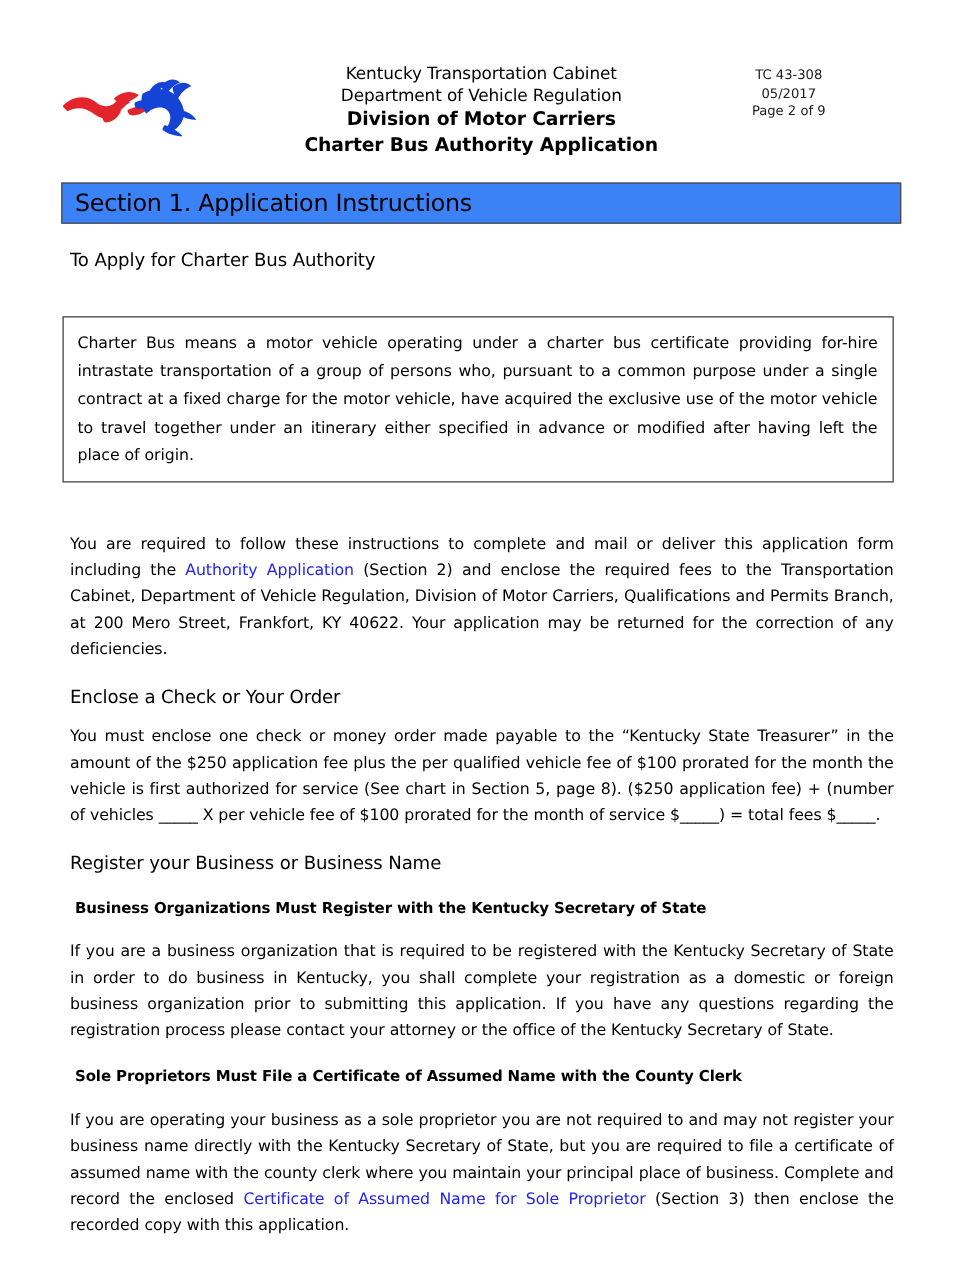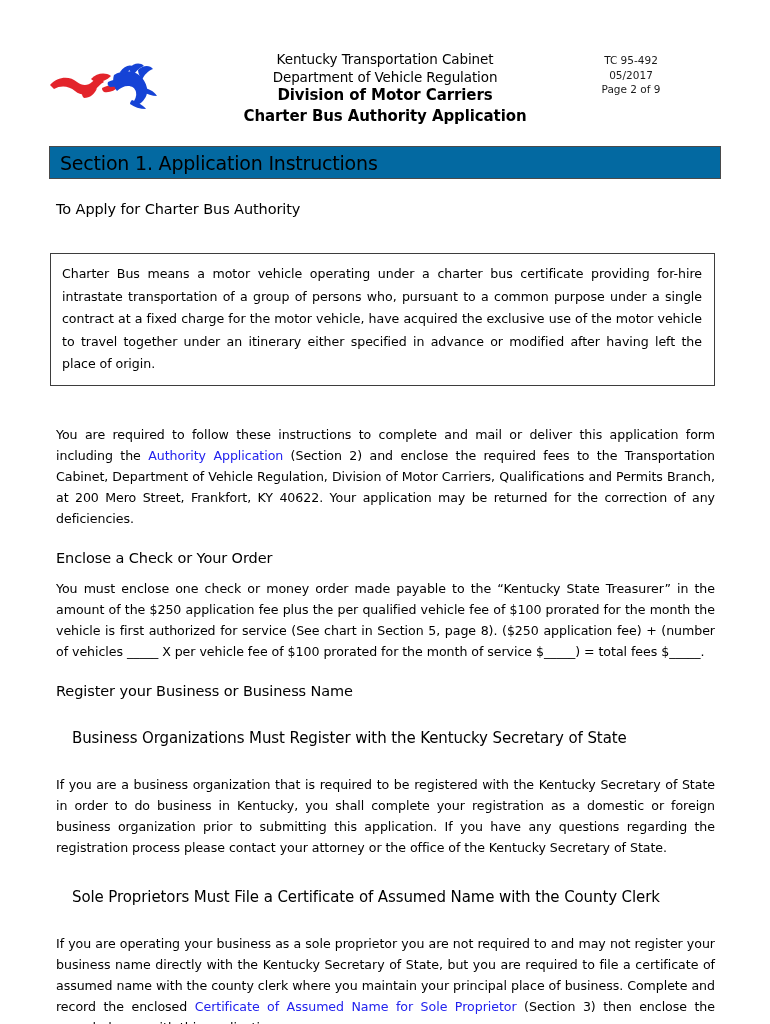--- a/index.html
+++ b/index.html
@@ -73,21 +73,21 @@
     color: #1a1a1a;
   }
 
   
   .section-bar {
     position: absolute;
     left: 49px;
     top: 142px;
     width: 672px;
     height: 33px;
-    background: #0369a1;
+    background: #3b82f6;
     border: 1px solid #4a4a4a;
     box-sizing: border-box;
     display: flex;
     align-items: center;
   }
   .section-bar-label {
     font-size: 19px;
     font-weight: normal;
     padding-left: 10px;
     letter-spacing: -0.2px;
@@ -145,23 +145,23 @@
     font-size: 14.5px;
     font-weight: normal;
     margin: 0;
     letter-spacing: -0.1px;
     line-height: 19px;
   }
 
   .indent { margin-left: 37px; }
 
   h4.head3 {
-    font-size: 15px;
-    font-weight: normal;
-    margin: 16px;
+    font-size: 12px;
+    font-weight: bold;
+    margin: 4px;
     letter-spacing: -0.1px;
     line-height: 19px;
   }
 
   .spacer-20 { height: 20px; }
   .spacer-14 { height: 14px; }
   .spacer-12 { height: 12px; }
   .spacer-10 { height: 10px; }
   .spacer-34 { height: 34px; }
   .spacer-38 { height: 38px; }
@@ -196,21 +196,21 @@
     </div>
 
     <div class="header-titles">
       <div class="htitle-1">Kentucky Transportation Cabinet</div>
       <div class="htitle-2">Department of Vehicle Regulation</div>
       <div class="htitle-3">Division of Motor Carriers</div>
       <div class="htitle-4">Charter Bus Authority Application</div>
     </div>
 
     <div class="header-meta">
-      <div>TC 95-492</div>
+      <div>TC 43-308</div>
       <div>05/2017</div>
       <div>Page 2 of 9</div>
     </div>
   </div>
 
   <div class="section-bar">
     <span class="section-bar-label">Section 1.  Application Instructions</span>
   </div>
 
   <div class="content">

